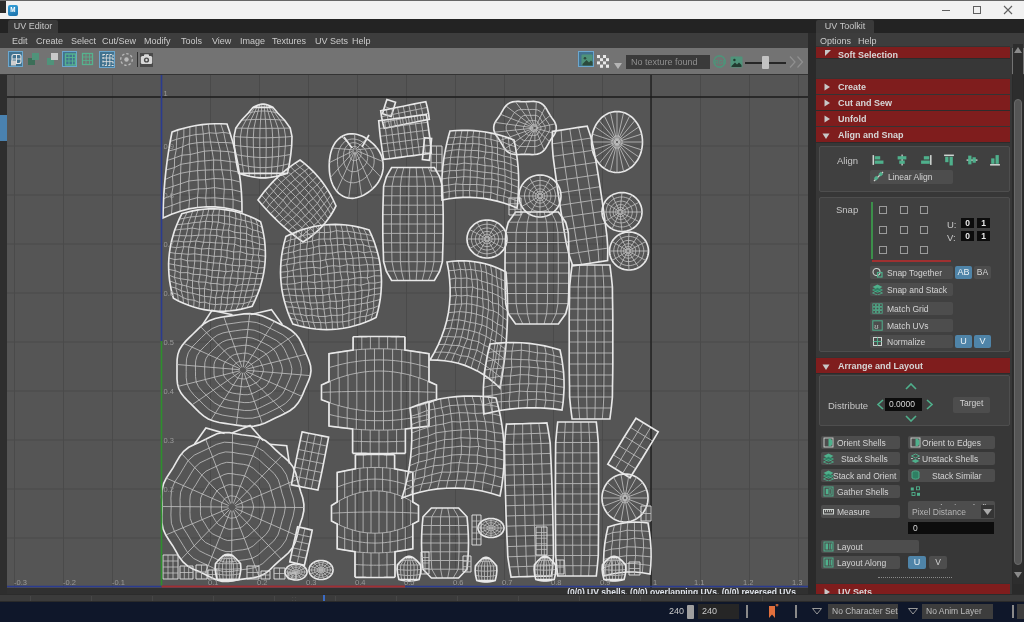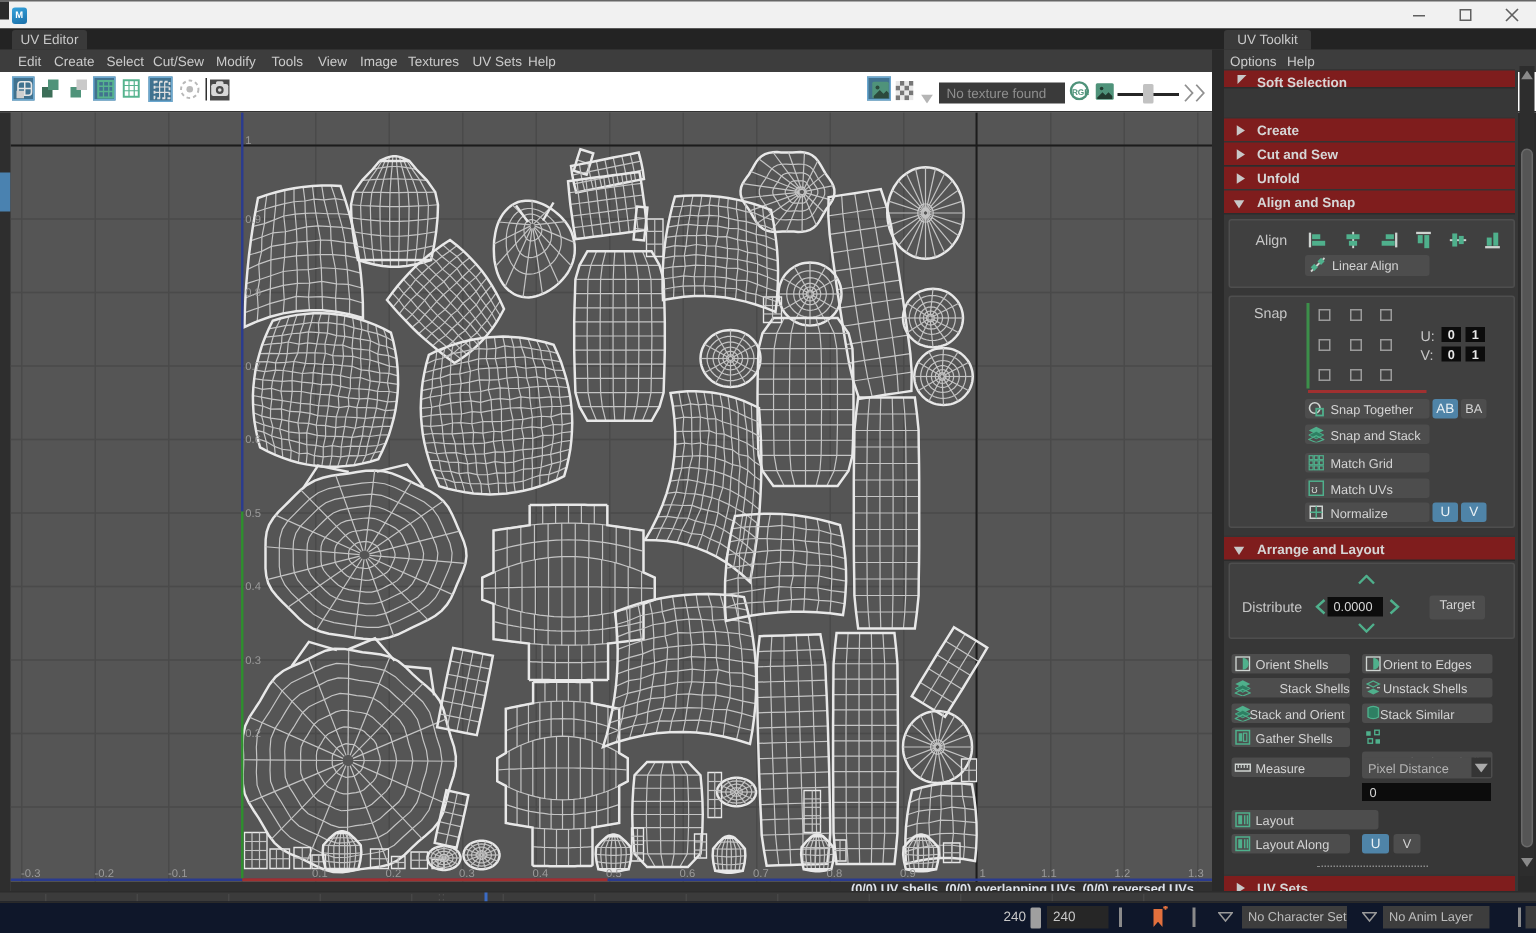--- a/index.html
+++ b/index.html
@@ -7,21 +7,21 @@
 #titlebar{position:absolute;left:0;top:0;width:1024px;height:19px;background:#f1f1f1;border-top:1px solid #666}
 #mayaicon{font-size:8px;position:absolute;left:8px;top:4px;width:10px;height:11px;border-radius:2px;
 background:linear-gradient(160deg,#36a3dc 0%,#1b6fa8 100%);color:#fff;font-size:9px;font-weight:bold;text-align:center;line-height:13px}
 #mayaicon span{display:inline-block;transform:scale(0.7);line-height:11px;vertical-align:top}
 .winbtn{position:absolute}
 #tabrow{position:absolute;left:0;top:19px;width:1024px;height:14px;background:#232323}
 .tab{position:absolute;top:1px;height:13px;background:#3a3a3a;color:#c9c9c9;font-size:9px;
 line-height:13px;text-align:center;border-radius:2px 2px 0 0}
 #menurow{position:absolute;left:0;top:33px;width:1024px;height:15px;background:#3d3d3d}
 .mi{position:absolute;top:2.5px;color:#cbcbcb;font-size:9px}
-#toolbar{position:absolute;left:0;top:48px;width:1024px;height:27px;background:#ffffff;border-bottom:1px solid #333}
+#toolbar{position:absolute;left:0;top:48px;width:1024px;height:27px;background:#737373;border-bottom:1px solid #333}
 #canvas{position:absolute;left:7px;top:75px;width:801px;height:519px;background:#555555}
 #leftstrip{position:absolute;left:0;top:75px;width:7px;height:519px;background:#2e2e2e}
 #canstatus{position:absolute;left:7px;top:588px;width:801px;height:9px;background:#303030;
 color:#dfe3ea;font-size:8.5px;font-weight:bold;text-align:right;line-height:9px;padding-right:5px}
 #sep{position:absolute;left:808px;top:33px;width:8px;height:561px;background:#2a2a2a}
 #panel{position:absolute;left:816px;top:47px;width:196px;height:551px;background:#373737;font-size:9.5px}
 .sechead{position:absolute;left:0;width:194px;background:#7f1d1d;color:#d6d6d6;box-shadow:0 1px 0 #2c2c2c,0 -1px 0 #343434}
 .sechead span{position:absolute;left:22px;top:2.5px;font-weight:bold;font-size:9px}
 .gbox{position:absolute;left:3px;width:191px;background:#404040;border:1px solid #4e4e4e;border-radius:2px}
 .lbl{position:absolute;color:#c6c6c6;font-size:9.5px}
@@ -1260,21 +1260,21 @@
         <path d="M5.5 1.5 A4 4 0 0 1 5.5 9.5 Z" fill="#4fb08c"></path>
       </svg>
       <div class="btn" style="left:92px;top:389px;width:87px;height:13px">
         <span style="margin-left:14px">Orient to Edges</span>
       </div>
       <svg width="11" height="11" viewBox="0 0 11 11" style="position:absolute;left:94px;top:390px">
         <rect x="1" y="1" width="9" height="9" fill="none" stroke="#cfd4d1" stroke-width="0.9"></rect>
         <path d="M5.5 1.5 A4 4 0 0 1 5.5 9.5 Z" fill="#4fb08c"></path>
       </svg>
       <div class="btn" style="left:5px;top:405px;width:79px;height:13px">
-        <span style="margin-left:32px">Stack Shells</span>
+        <span style="margin-left:20px">Stack Shells</span>
       </div>
       <svg width="11" height="11" viewBox="0 0 11 11" style="position:absolute;left:7px;top:406px">
         <path d="M5.5 0.5 L10.5 3 L5.5 5.5 L0.5 3 Z" fill="#4fb08c"></path>
         <path d="M5.5 3.5 L10.5 6 L5.5 8.5 L0.5 6 Z" fill="#2e7f63" stroke="#4fb08c" stroke-width="0.6"></path>
         <path d="M5.5 6.5 L10.5 9 L5.5 11 L0.5 9 Z" fill="none" stroke="#4fb08c" stroke-width="0.8"></path>
       </svg>
       <div class="btn" style="left:92px;top:405px;width:87px;height:13px">
         <span style="margin-left:14px">Unstack Shells</span>
       </div>
       <svg width="11" height="11" viewBox="0 0 11 11" style="position:absolute;left:94px;top:406px">
@@ -1285,21 +1285,21 @@
       </svg>
       <div class="btn" style="left:5px;top:422px;width:79px;height:13px">
         <span style="margin-left:12px">Stack and Orient</span>
       </div>
       <svg width="11" height="11" viewBox="0 0 11 11" style="position:absolute;left:7px;top:423px">
         <path d="M5.5 0.5 L10.5 3 L5.5 5.5 L0.5 3 Z" fill="#4fb08c"></path>
         <path d="M5.5 3.5 L10.5 6 L5.5 8.5 L0.5 6 Z" fill="#2e7f63" stroke="#4fb08c" stroke-width="0.6"></path>
         <path d="M5.5 6.5 L10.5 9 L5.5 11 L0.5 9 Z" fill="none" stroke="#4fb08c" stroke-width="0.8"></path>
       </svg>
       <div class="btn" style="left:92px;top:422px;width:87px;height:13px">
-        <span style="margin-left:12px">Stack Similar</span>
+        <span style="margin-left:24px">Stack Similar</span>
       </div>
       <svg width="11" height="11" viewBox="0 0 11 11" style="position:absolute;left:94px;top:423px">
         <path d="M2 2 C4 0.5 7 0.5 9 2 L9 8 C7 9.5 4 9.5 2 8 Z" fill="#2e7f63" stroke="#4fb08c" stroke-width="0.9"></path>
       </svg>
       <div class="btn" style="left:5px;top:438px;width:79px;height:13px">
         <span style="margin-left:16px">Gather Shells</span>
       </div>
       <svg width="11" height="11" viewBox="0 0 11 11" style="position:absolute;left:7px;top:439px">
         <rect x="1" y="1" width="9" height="9" fill="none" stroke="#4fb08c" stroke-width="1"></rect>
         <rect x="2.8" y="2.8" width="2.4" height="5.4" fill="#4fb08c"></rect>

